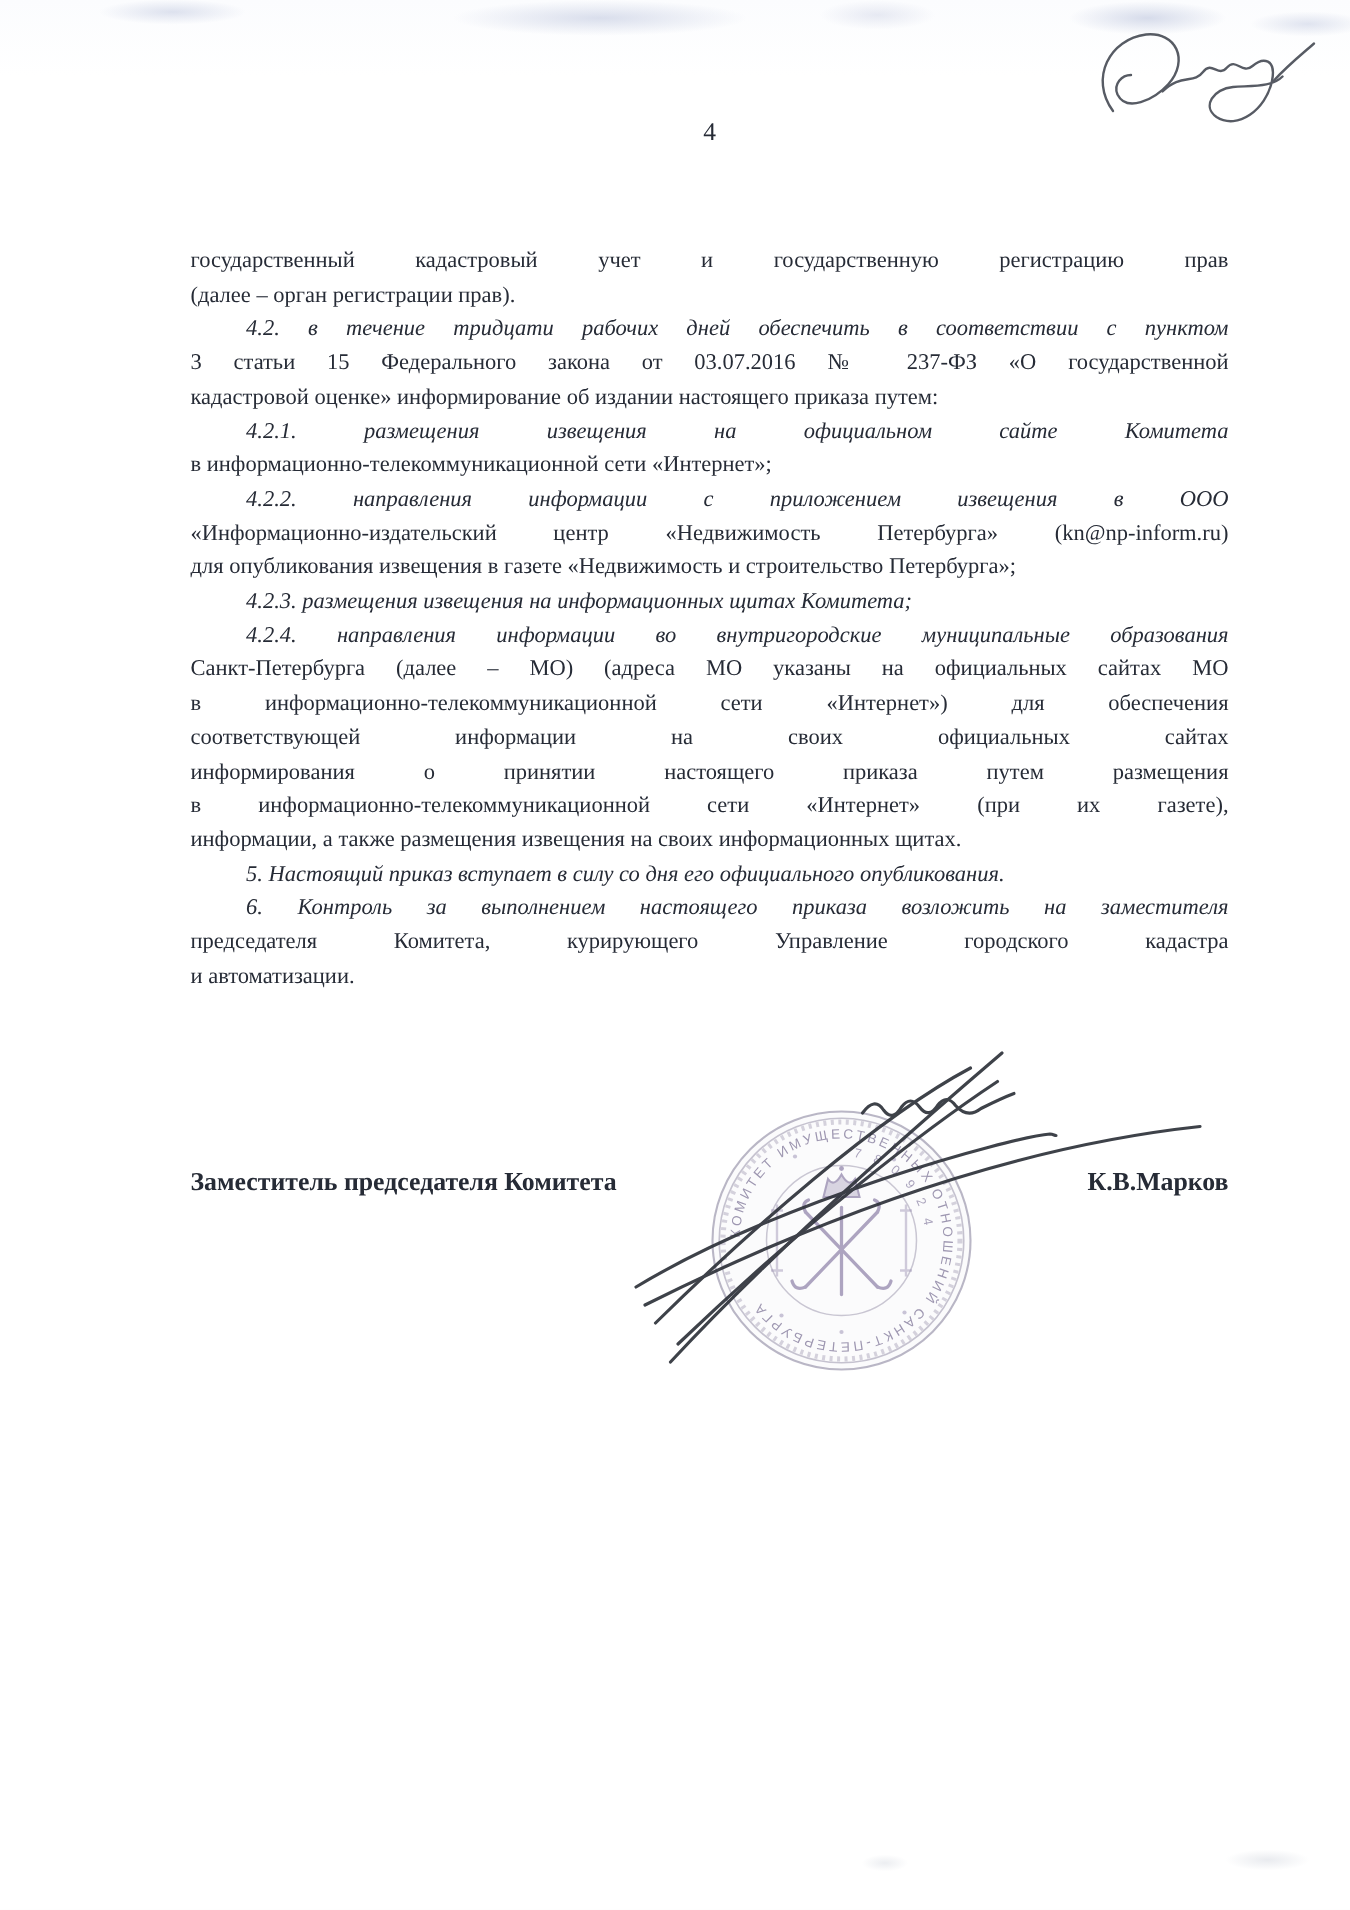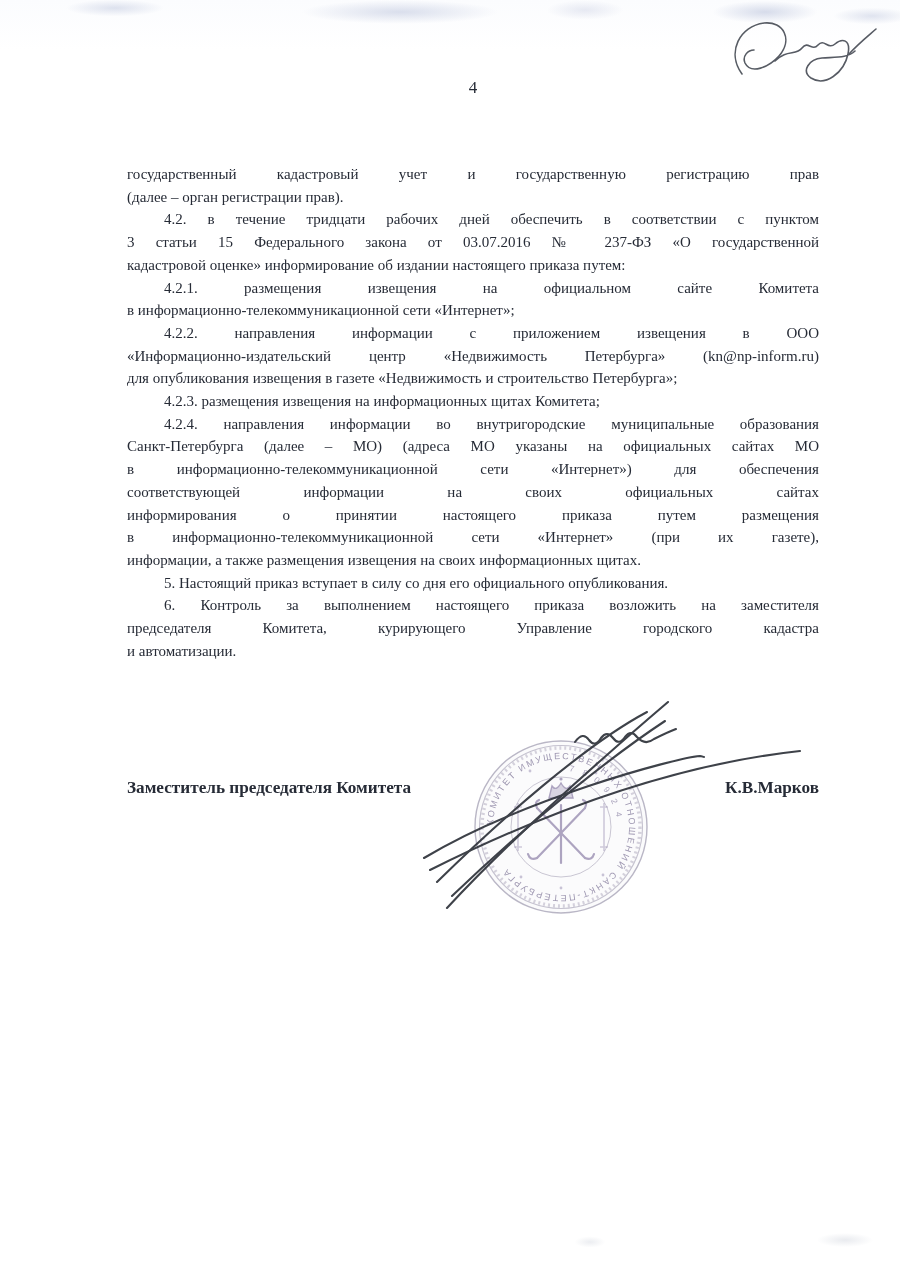--- a/index.html
+++ b/index.html
@@ -35,21 +35,21 @@
     text-align:center; font-size:17px;
   }
 
   .text-block {
     position:absolute; top:123px; left:127px; width:692px;
     font-size:15px; line-height:22.7px;margin-top:40px;
   }
   .para { margin:0; }
   .line { display:block; text-align:justify; text-align-last:justify; }
   .line.last { text-align-last:left; }
-  .para.indent .line:first-child { text-indent:37px; }
+  .para.indent .line:first-child { text-indent:37px;font-style:italic; }
 
   .sig-row {
     position:absolute; top:778px; left:127px; width:692px;
     display:flex; justify-content:space-between; align-items:flex-start;
     font-weight:bold; font-size:17.2px;
   }
 
   .paraph-svg   { position:absolute; left:718px; top:12px; }
   .stamp-svg    { position:absolute; left:370px; top:645px; }
 

